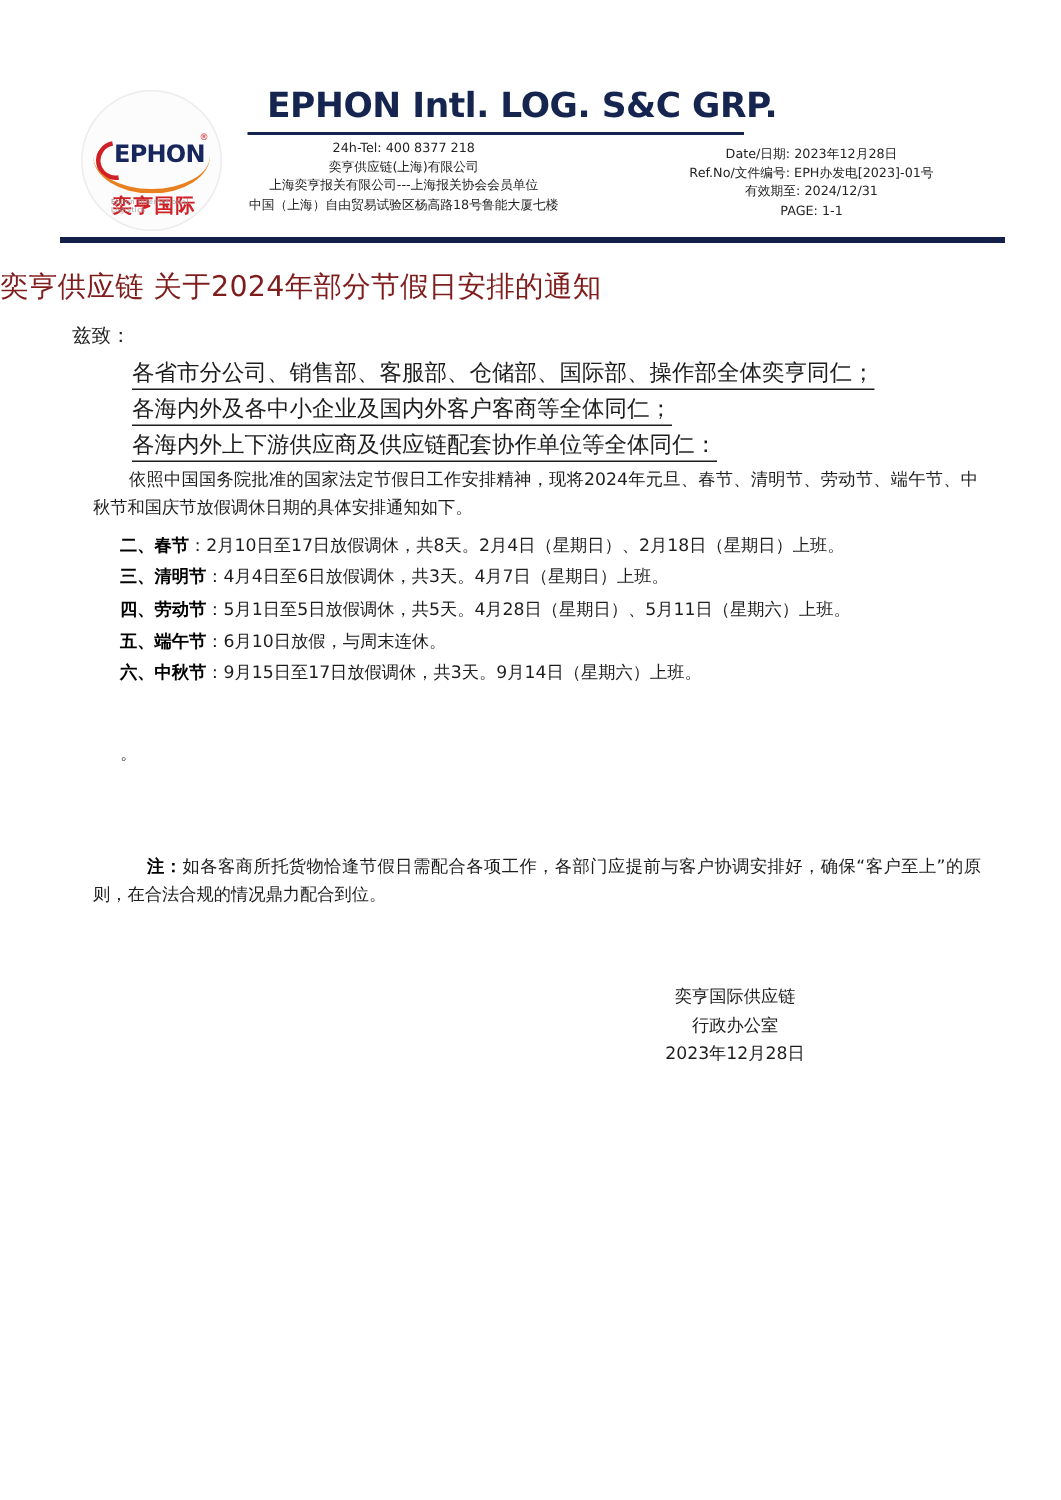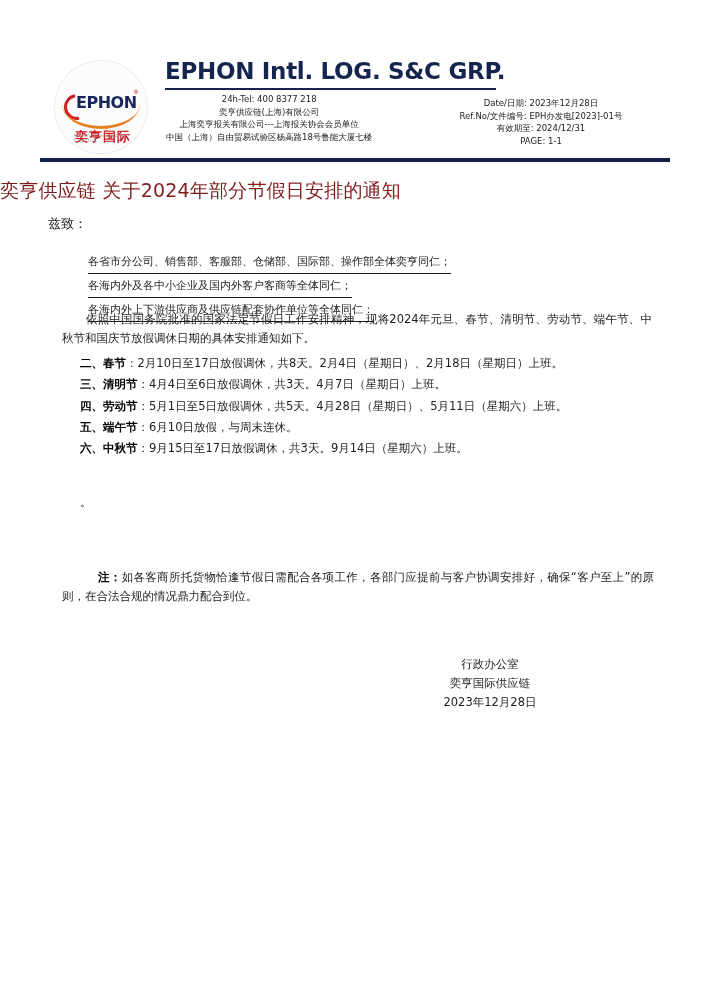--- a/index.html
+++ b/index.html
@@ -99,21 +99,21 @@
     position: absolute;
     left: 20px;
     top: 73px;
     font-size: 4.5px;
     color: #9a9a9a;
     letter-spacing: 0.4px;
   }
 
   .brand-name {
     position: absolute;
-    left: 125px;
+    left: 138px;
     top: 0px;
     font-size: 23px;
     font-weight: bold;
     color: #16254f;
     letter-spacing: -0.3px;
     white-space: nowrap;
   }
   .brand-rule {
     position: absolute;
     left: 125px;
@@ -166,22 +166,22 @@
   .to-label {
     position: absolute;
     left: 48px;
     top: 215px;
     font-size: 13px;
     color: #222;
   }
   .recipients {
     position: absolute;
     left: 88px;
-    top: 252px;
-    font-size: 11px;
+    top: 238px;
+    font-size: 15px;
     line-height: 20px;
     color: #1d1d1d;
   }
   .recipients .r-line {
     display: block;
     border-bottom: 1px solid #1d1d1d;
     width: max-content;
     padding-bottom: 1px;
     margin-bottom: 2px;
     white-space: nowrap;
@@ -318,18 +318,18 @@
   </div>
 
   <div class="tail-dot">。</div>
 
 
   <div class="para note">
     <b>注：</b><span>如各客商所托货物恰逢节假日需配合各项工作，各部门应提前与客户协调安排好，确保“客户至上”的原则，在合法合规的情况鼎力配合到位。</span>
   </div>
 
   <div class="signature">
+    <div>奕亨国际供应链</div>
     <div>行政办公室</div>
-    <div>奕亨国际供应链</div>
     <div>2023年12月28日</div>
   </div>
 
 </div>
 
 </body></html>

